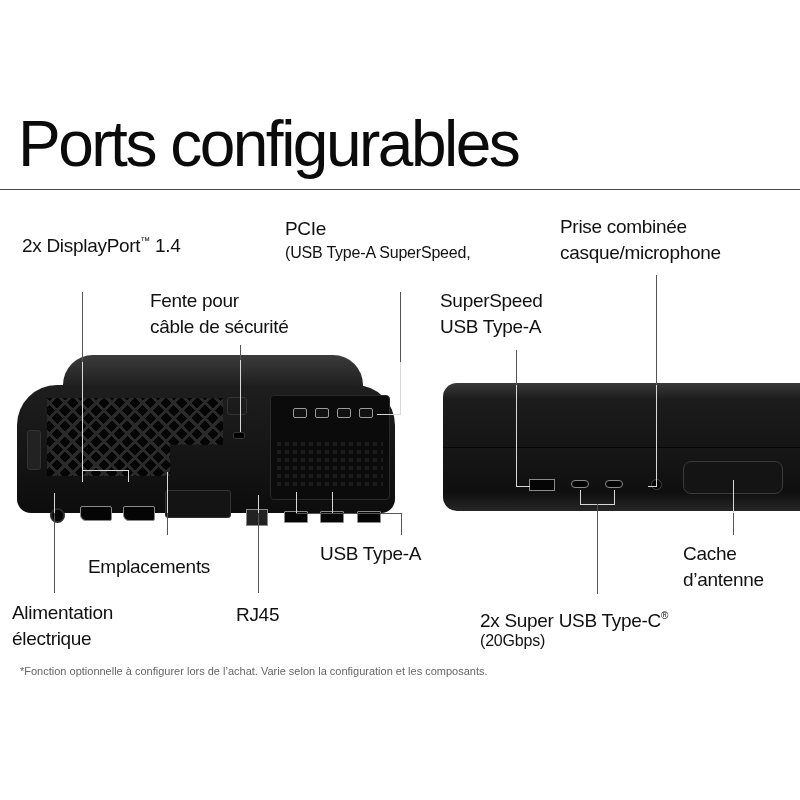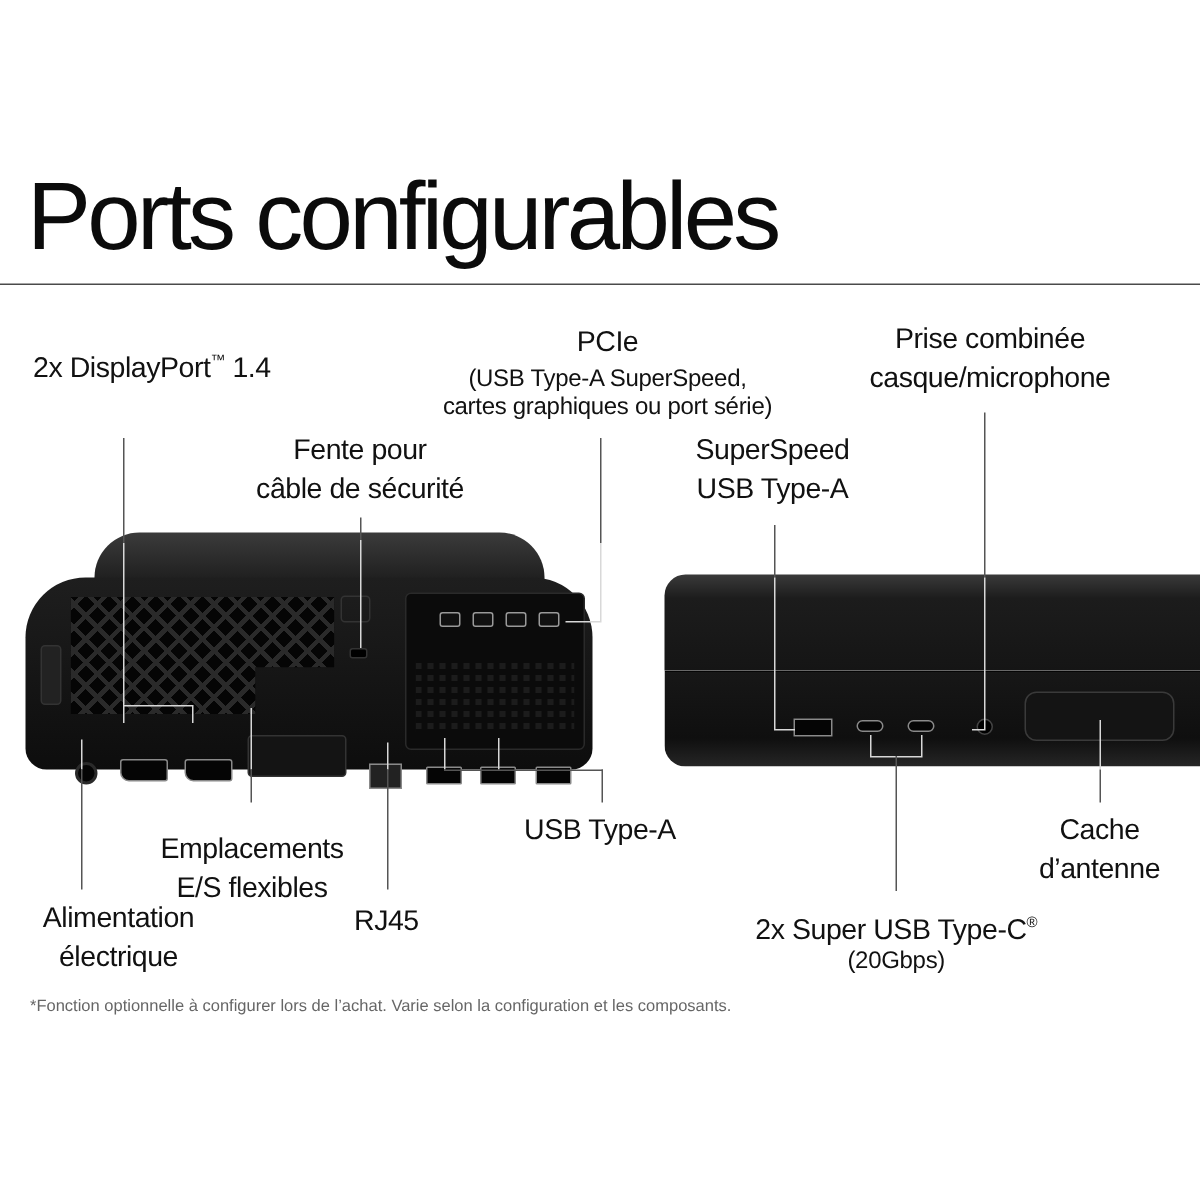--- a/index.html
+++ b/index.html
@@ -3,21 +3,21 @@
 <meta charset="utf-8">
 <style>
   * { box-sizing: border-box; margin: 0; padding: 0; }
   html, body { width: 800px; height: 800px; background: #ffffff; overflow: hidden; }
   body { position: relative; font-family: "Liberation Sans", "DejaVu Sans", sans-serif; color: #111; }
 
   .title { position: absolute; left: 18px; top: 112px; font-size: 64px; letter-spacing: -2.5px; line-height: 1; color: #0b0b0b; font-weight: 400; }
   .title-rule { position: absolute; left: 0; top: 189px; width: 800px; height: 1px; background: #4a4a4a; }
 
   .lbl { position: absolute; font-size: 19px; line-height: 26px; color: #111; white-space: nowrap; letter-spacing: -0.3px; }
-  .lbl.center { text-align: center; }
+  .lbl.center { }
   .lbl .sub { font-size: 16px; line-height: 21px; display: block; letter-spacing: -0.2px; }
   .lbl sup { font-size: 10px; vertical-align: 8px; }
 
   .footnote { position: absolute; left: 20px; top: 665px; font-size: 11px; color: #666; white-space: nowrap; }
 
   
   .device { position: absolute; }
   .dev-left { left: 17px; top: 355px; width: 378px; height: 158px; }
   .dev-left .top { position: absolute; left: 46px; top: 0; width: 300px; height: 36px;
      background: linear-gradient(180deg,#3b3b3b 0%, #1b1b1b 100%); border-radius: 30px 30px 0 0; }
@@ -144,41 +144,39 @@
 <div class="ln light" style="left:733px;top:480px;width:1px;height:33px"></div>
 <div class="ln" style="left:733px;top:513px;width:1px;height:22px"></div>
 
 <div class="lbl" style="left:22px;top:228px">
   <span>2x DisplayPort</span><sup>™</sup><span> 1.4</span>
 </div>
 
 <div class="lbl center" style="left:285px;top:216px;width:240px">
   <span>PCIe</span>
   <span class="sub">(USB Type-A SuperSpeed,</span>
-  <span class="sub" style="margin-top:-2px">cartes graphiques ou port série)</span>
 </div>
 
 <div class="lbl center" style="left:560px;top:214px;width:200px">
   <div>Prise combinée</div>
   <div>casque/microphone</div>
 </div>
 
 <div class="lbl center" style="left:150px;top:288px;width:180px">
   <div>Fente pour</div>
   <div>câble de sécurité</div>
 </div>
 
 <div class="lbl center" style="left:440px;top:288px;width:150px">
   <div>SuperSpeed</div>
   <div>USB Type-A</div>
 </div>
 
 <div class="lbl center" style="left:88px;top:554px;width:160px">
   <div>Emplacements</div>
-  <div>E/S flexibles</div>
 </div>
 
 <div class="lbl center" style="left:320px;top:541px;width:160px">
   <div>USB Type-A</div>
 </div>
 
 <div class="lbl center" style="left:683px;top:541px;width:100px">
   <div>Cache</div>
   <div>d’antenne</div>
 </div>

